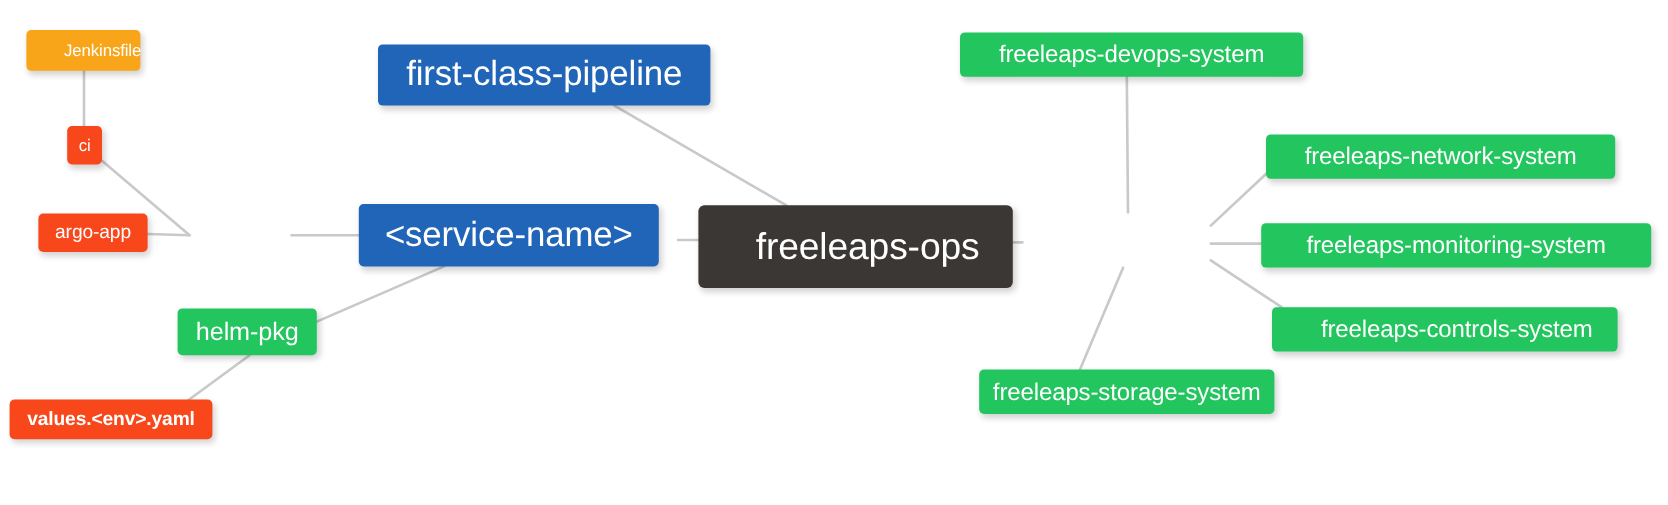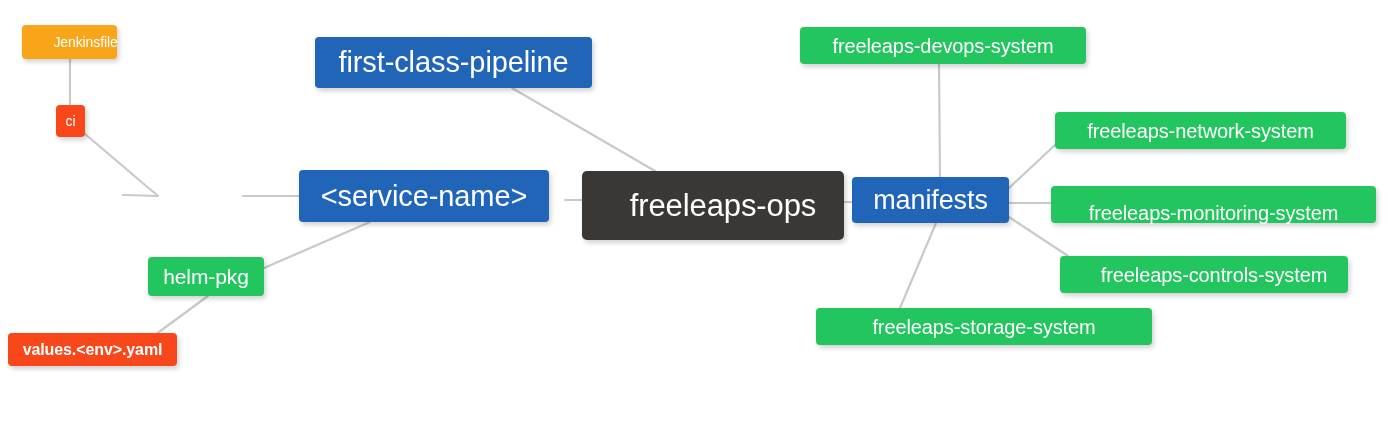--- a/index.html
+++ b/index.html
@@ -68,23 +68,23 @@
   .n-argo-app      { left: 32px;   top: 178px; width: 91px;  height: 32px; font-size: 16px; }
   .n-values        { left: 8px;    top: 333px; width: 169px; height: 33px; font-size: 16px; font-weight: bold; }
   .n-helm-pkg      { left: 148px;  top: 257px; width: 116px; height: 39px; font-size: 21px; }
   .n-env           { left: 158px;  top: 176px; width: 85px;  height: 39px; font-size: 21px; }
   .n-service-name  { left: 299px;  top: 170px; width: 250px; height: 52px; font-size: 29px; }
   .n-pipeline      { left: 315px;  top: 37px;  width: 277px; height: 51px; font-size: 29px; }
   .n-root          { left: 582px;  top: 171px; width: 262px; height: 69px; padding-left: 20px; }
   .n-manifests     { left: 852px;  top: 177px; width: 157px; height: 46px; font-size: 27px; }
   .n-devops        { left: 800px;  top: 27px;  width: 286px; height: 37px; font-size: 20px; }
   .n-network       { left: 1055px; top: 112px; width: 291px; height: 37px; font-size: 20px; }
-  .n-monitoring    { left: 1051px; top: 186px; width: 325px; height: 37px; font-size: 20px; align-items: flex-end; }
+  .n-monitoring    { left: 1051px; top: 186px; width: 325px; height: 37px; font-size: 20px; }
   .n-controls      { left: 1060px; top: 256px; width: 288px; height: 37px; font-size: 20px; padding-left: 20px; }
-  .n-storage       { left: 816px;  top: 308px; width: 336px; height: 37px; font-size: 20px; text-align: center; }
+  .n-storage       { left: 816px;  top: 308px; width: 246px; height: 37px; font-size: 20px; text-align: center; }
 </style>
 </head>
 <body>
 
 <div id="mindmap">
 
   <svg id="edge-layer" viewBox="0 0 1390 421" width="1390" height="421" xmlns="http://www.w3.org/2000/svg">
       <path d="M 70,59 L 70,105" class="edge" stroke="#c9c9c9"></path>
       <path d="M 85,134 L 158,196" class="edge" stroke="#c9c9c9"></path>
       <path d="M 123,195 L 158,196" class="edge" stroke="#c9c9c9"></path>
@@ -102,20 +102,23 @@
     </svg>
 
   <div class="node orange n-jenkinsfile">
     <span>Jenkinsfile</span>
   </div>
 
   <div class="node red n-ci">
     <span>ci</span>
   </div>
 
+  <div class="node red n-argo-app">
+    <span>argo-app</span>
+  </div>
 
   <div class="node red n-values">
     <span>values.&lt;env&gt;.yaml</span>
   </div>
 
   <div class="node green n-helm-pkg">
     <span>helm-pkg</span>
   </div>
 
 
@@ -124,23 +127,20 @@
   </div>
 
   <div class="node blue n-pipeline">
     <span>first-class-pipeline</span>
   </div>
 
   <div class="node root n-root">
     <span>freeleaps-ops</span>
   </div>
 
-  <div class="node blue n-manifests">
-    <span>manifests</span>
-  </div>
 
   <div class="node green n-devops">
     <span>freeleaps-devops-system</span>
   </div>
 
   <div class="node green n-network">
     <span>freeleaps-network-system</span>
   </div>
 
   <div class="node green n-monitoring">

